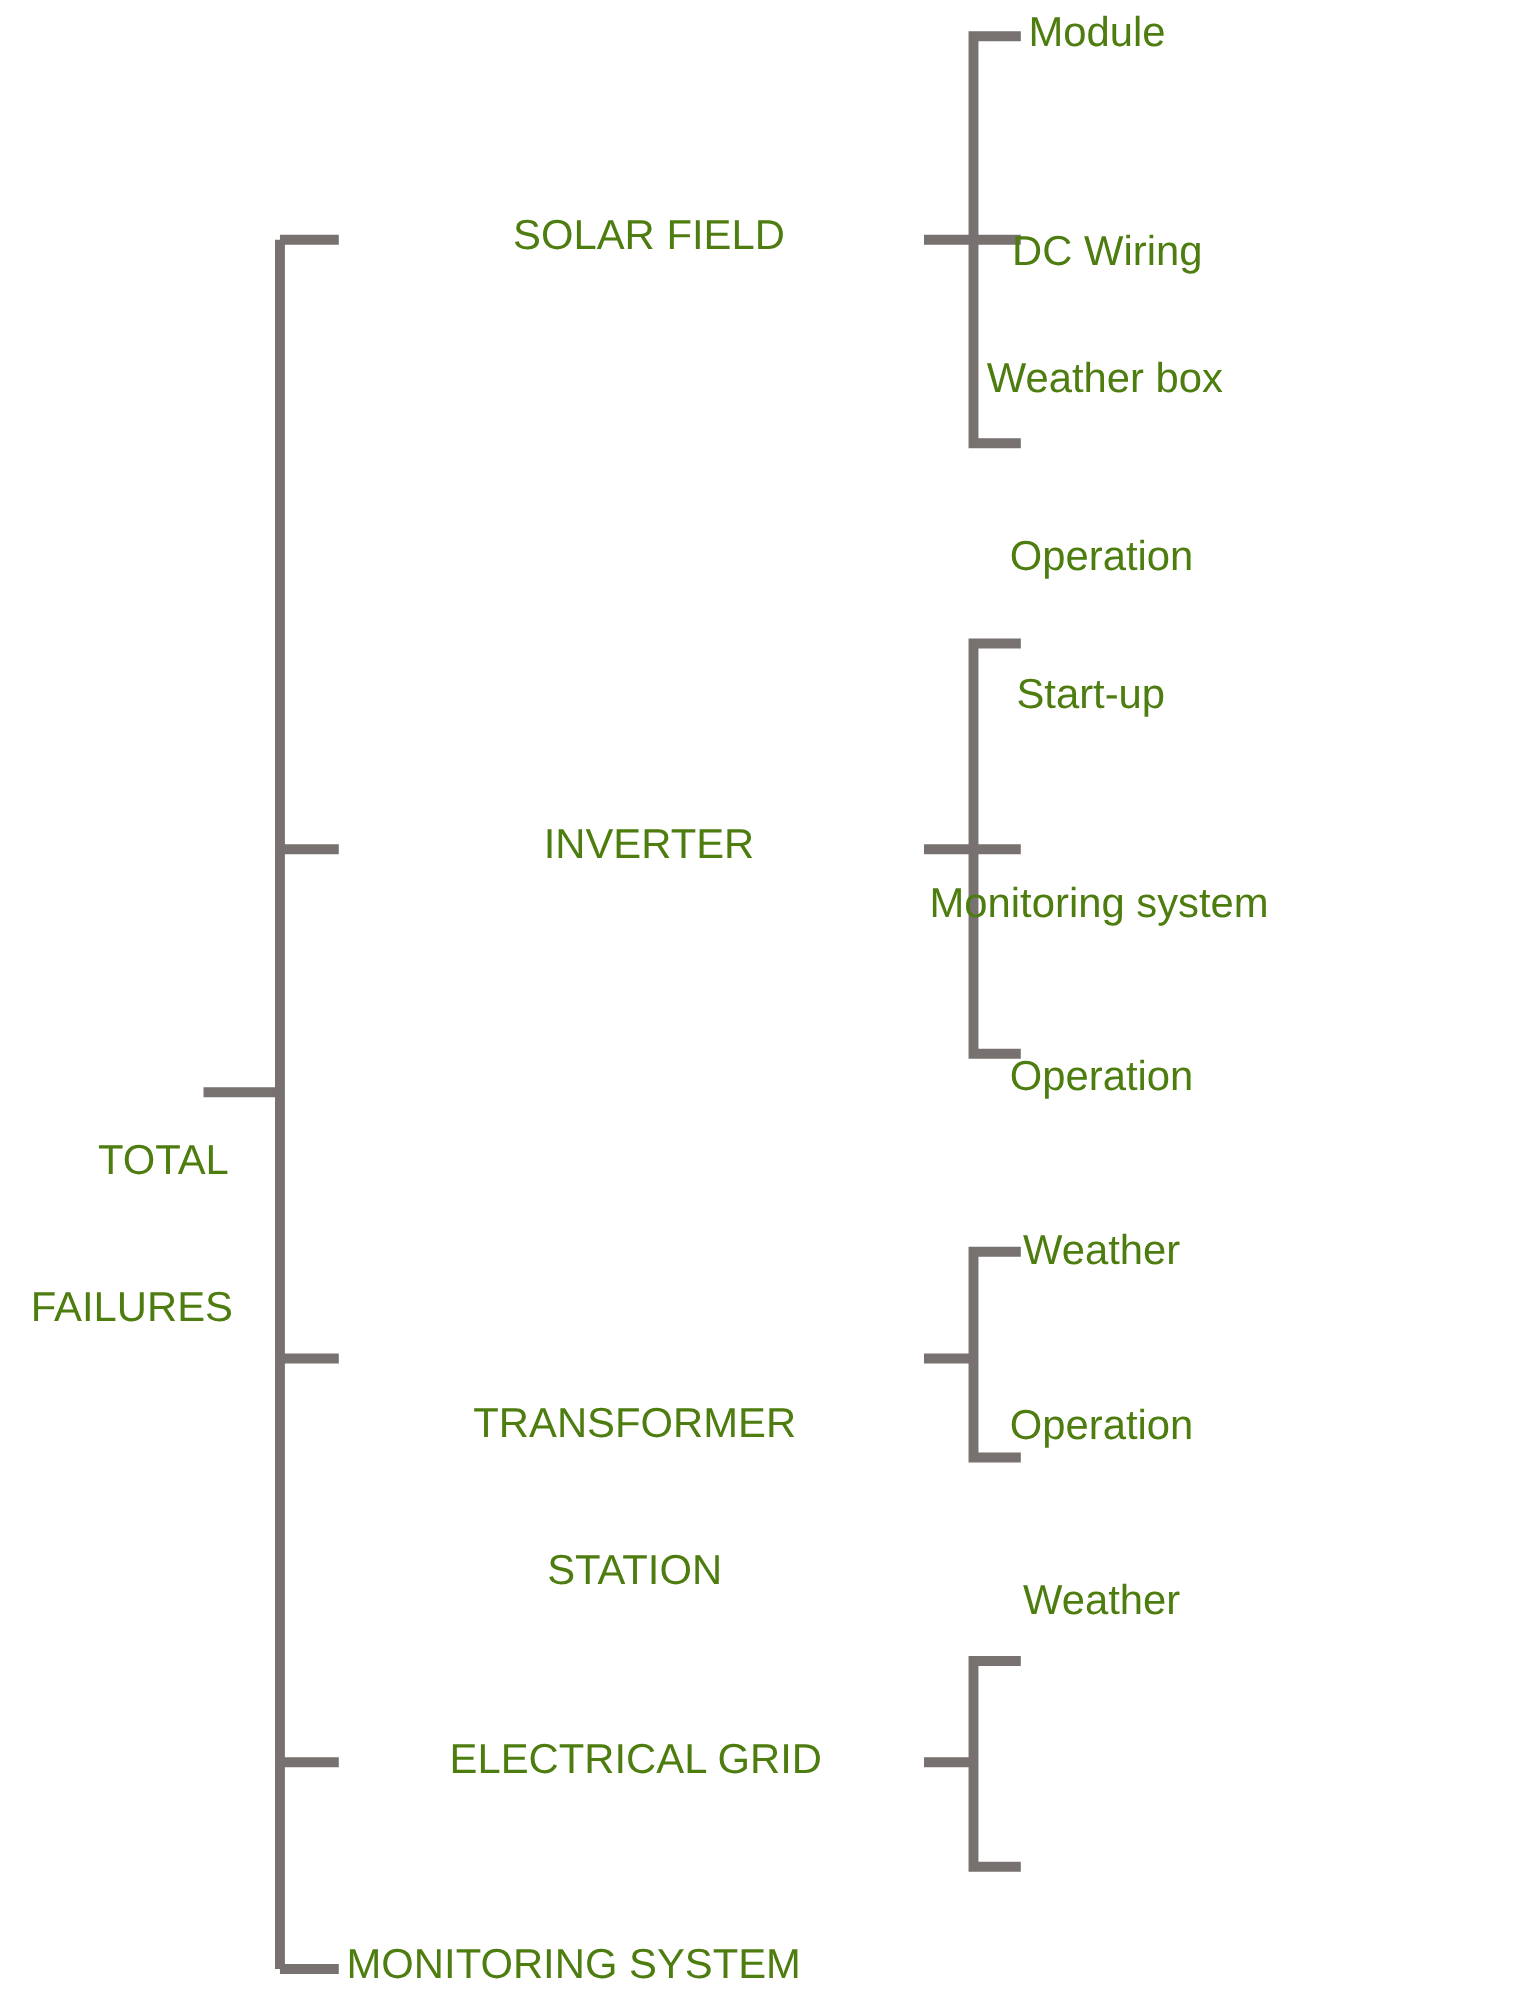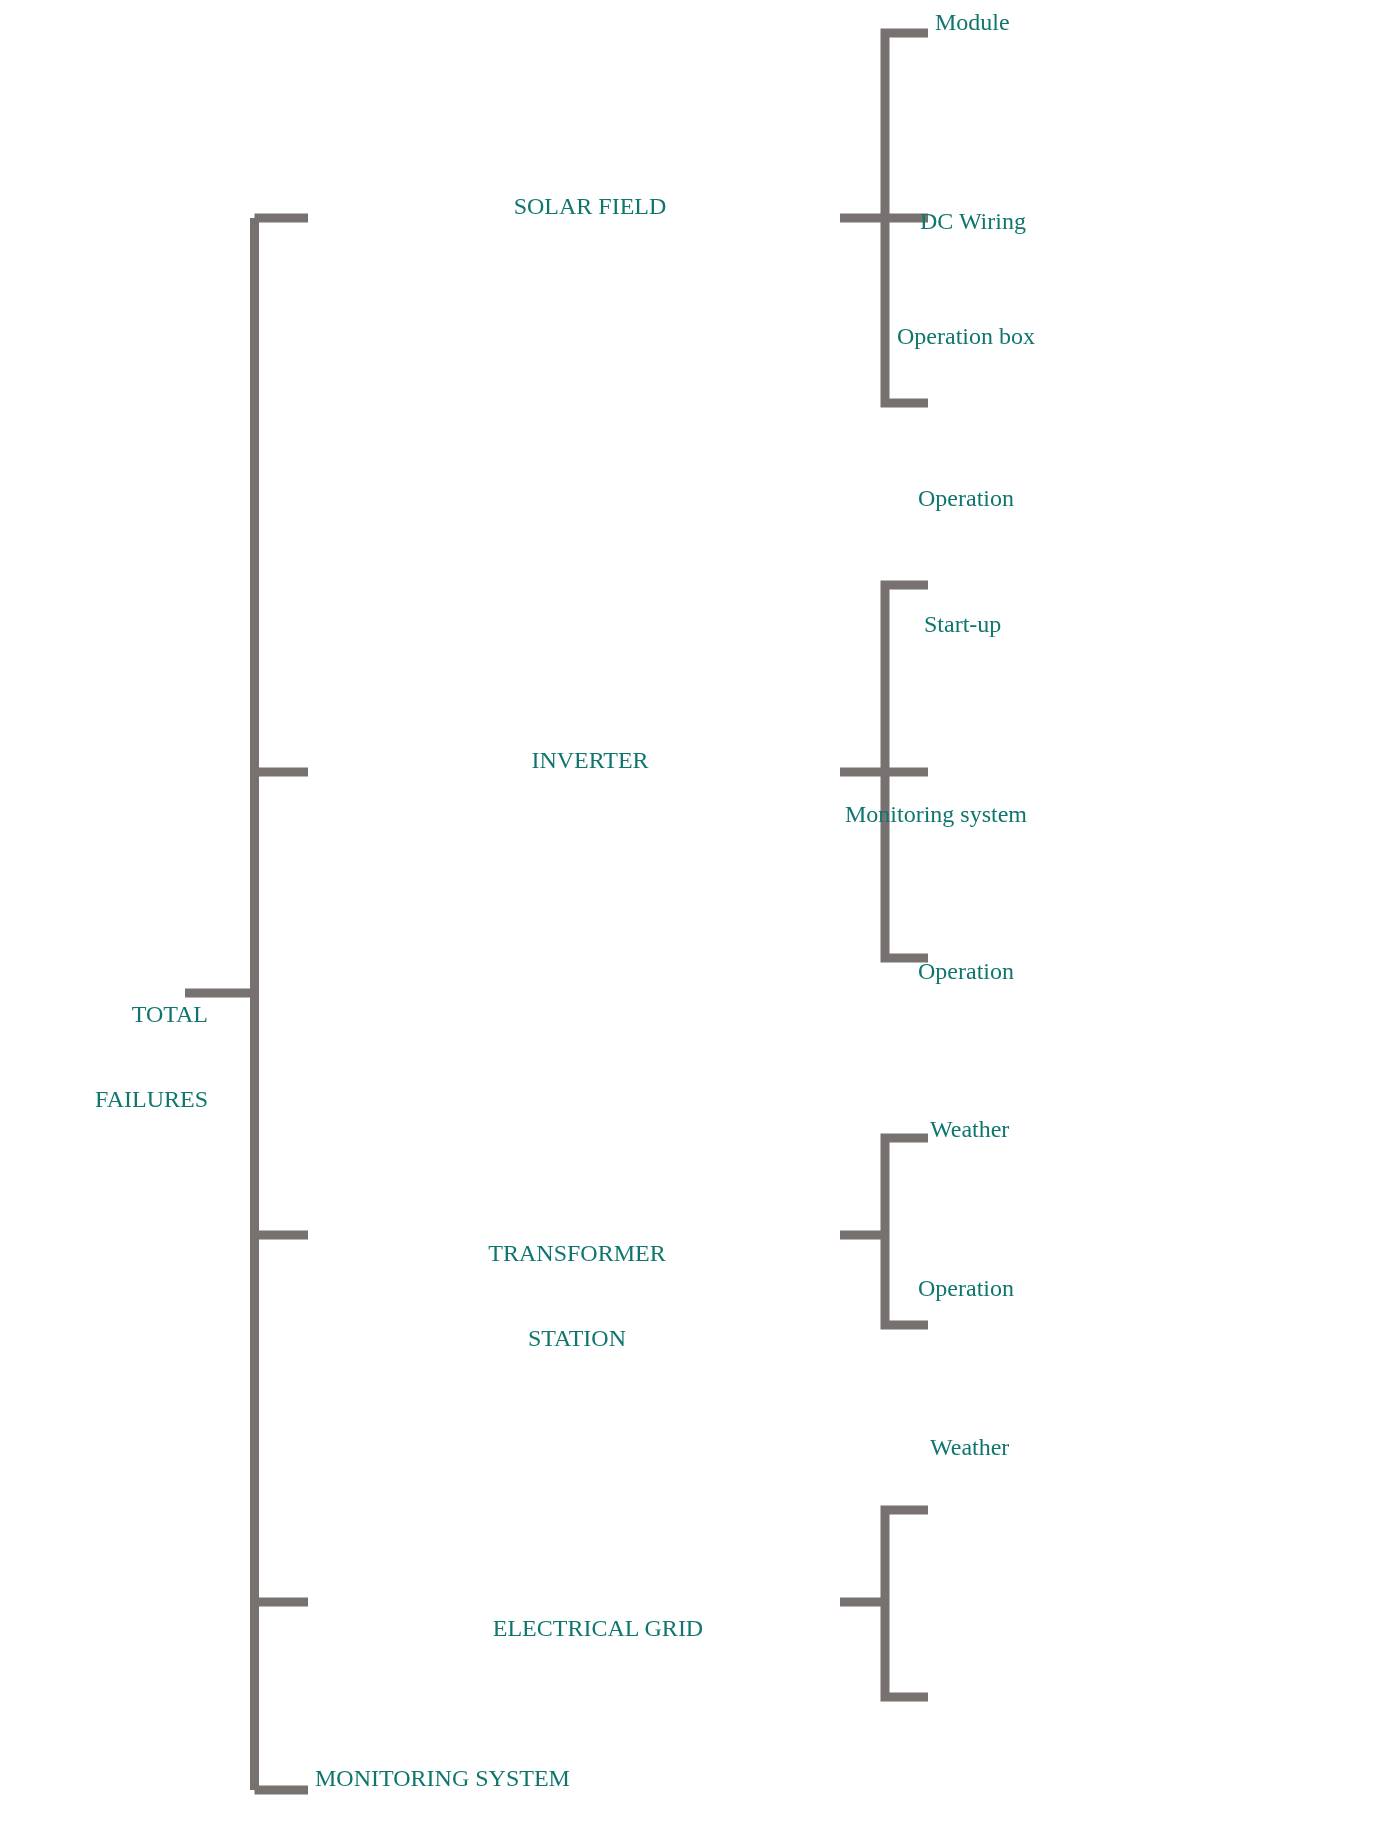--- a/index.html
+++ b/index.html
@@ -10,26 +10,25 @@
   #canvas {
     position: relative;
     width: 1379px;
     height: 1830px;
     background: #ffffff;
     font-family: "Liberation Sans", sans-serif;
     overflow: hidden;
   }
   .label {
     position: absolute;
-    color: #0f766e;
-    font-size: 24px;
+    color: #4d7c0f;
+    font-size: 38px;
     line-height: 1.18;
     white-space: pre;
     letter-spacing: 0px;
-    font-family: Liberation Serif, serif;
   }
   .label.center {
     text-align: center;
   }
   .label.left {
     text-align: left;
   }
   .label.right {
     text-align: right;
   }
@@ -89,27 +88,27 @@
 
   <div class="label center" style="left:320px; top:192px; width:540px;">SOLAR FIELD</div>
 
   <div class="label center" style="left:320px; top:746px; width:540px;">INVERTER</div>
 
   <div class="label center" style="left:307px; top:1182px; width:540px;">
     <div>TRANSFORMER</div>
     <div>STATION</div>
   </div>
 
-  <div class="label center" style="left:328px; top:1578px; width:540px;margin-top:36px;">ELECTRICAL GRID</div>
+  <div class="label center" style="left:308px; top:1578px; width:540px;">ELECTRICAL GRID</div>
 
   <div class="label left" style="left:315px; top:1764px; width:700px;">MONITORING SYSTEM</div>
 
   <div class="label left" style="left:935px; top:8px; width:440px;">Module</div>
   <div class="label left" style="left:920px; top:163px; width:440px;margin-top:44px;">DC Wiring</div>
-  <div class="label left" style="left:897px; top:322px; width:460px;">Operation box</div>
+  <div class="label left" style="left:897px; top:322px; width:460px;">Weather box</div>
 
   <div class="label left" style="left:918px; top:484px; width:440px;">Operation</div>
   <div class="label left" style="left:924px; top:610px; width:440px;">Start-up</div>
   <div class="label left" style="left:845px; top:800px; width:520px;">Monitoring system</div>
 
   <div class="label left" style="left:918px; top:957px; width:440px;">Operation</div>
   <div class="label left" style="left:930px; top:1115px; width:440px;">Weather</div>
 
   <div class="label left" style="left:918px; top:1274px; width:440px;">Operation</div>
   <div class="label left" style="left:930px; top:1433px; width:440px;">Weather</div>

